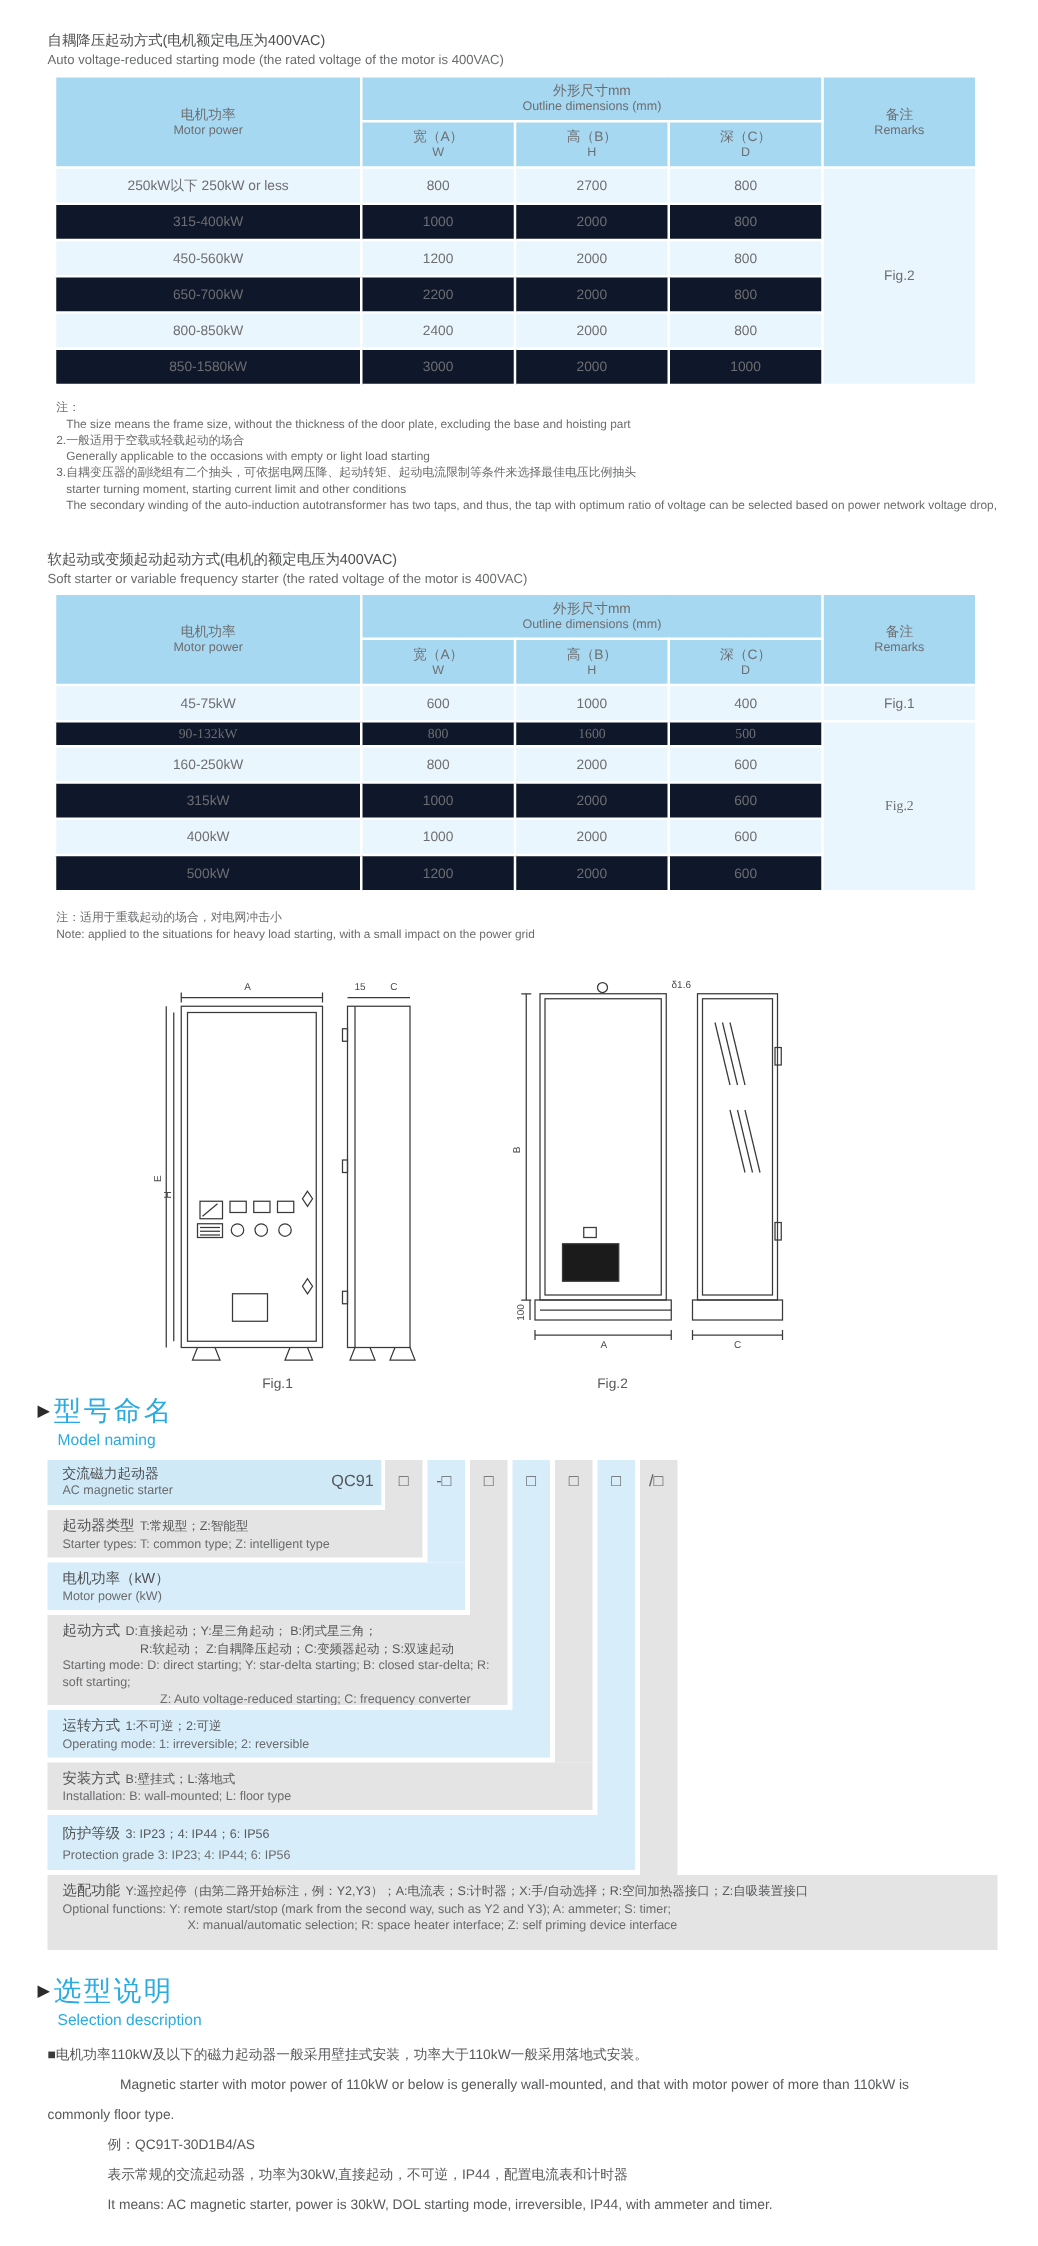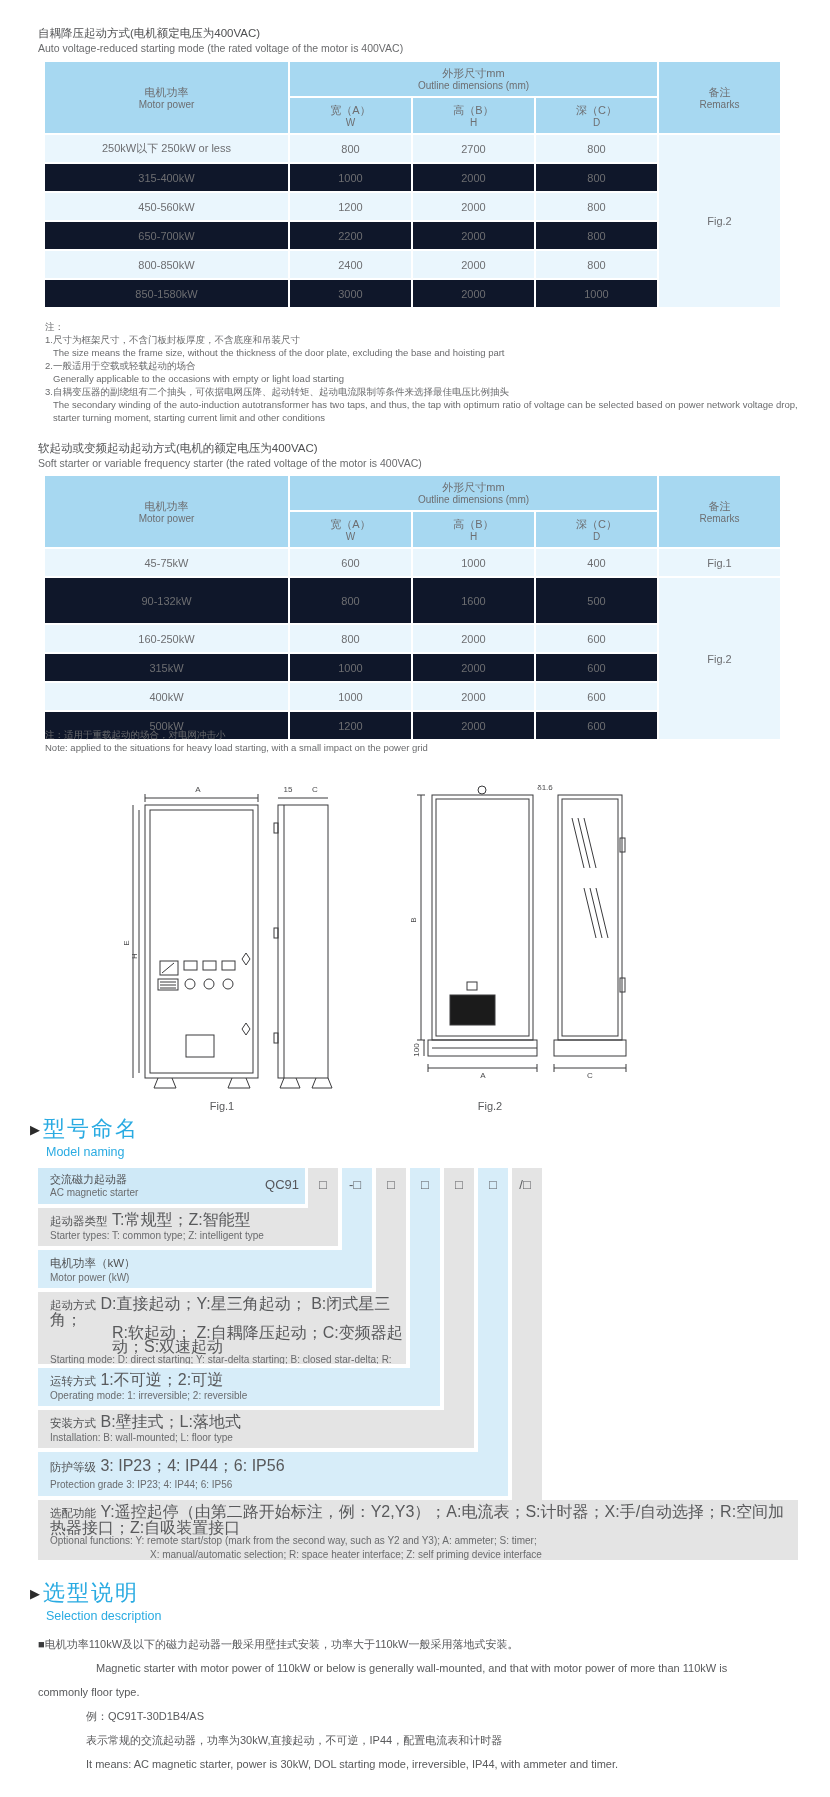--- a/index.html
+++ b/index.html
@@ -43,21 +43,21 @@
   .c-gray { background:#e4e4e4; }
   .c-blue { background:#d7edf9; }
   .n-box { position:absolute; width:34px; top:9px; text-align:center; font-size:13px; color:#5a5b5e; }
   .topbar { position:absolute; left:0; top:0; width:267px; height:36px; background:#cfe9f7; }
   .topbar .prod { position:absolute; left:12px; top:4px; }
   .topbar .prod .zh { font-size:11px; color:#4f5052; line-height:15px; }
   .topbar .prod .en { font-size:10px; color:#6a6b6d; line-height:12px; }
   .topbar .prefix { position:absolute; right:6px; top:9px; font-size:13px; color:#55565a; }
   .n-row { position:absolute; left:0; padding:5px 0 0 12px; overflow:hidden; }
   .n-row .lab { font-size:11.5px; color:#515254; }
-  .n-row .opt { font-size:16px; color:#58595b; }
+  .n-row .opt { font-size:10px; color:#58595b; }
   .n-row .ln { font-size:10px; color:#6a6b6d; line-height:13.5px; }
   .n-row .zh-ln { line-height:13.5px; }
 
   
   .sel-body { position:absolute; left:38px; top:1632px; width:770px; font-size:11px;
               color:#58595b; }
   .sel-body .ln { line-height:24px; }
   .ind1 { padding-left:48px; }
   .ind2 { padding-left:58px; }
   .bullet { color:#3a3b3d; }
@@ -147,27 +147,26 @@
       <td class="cell">850-1580kW</td>
       <td class="cell">3000</td>
       <td class="cell">2000</td>
       <td class="cell">1000</td>
     </tr>
   </tbody>
     </table>
 
   <div class="notes" style="top:320px;">
     <div>注：</div>
-    <div>1.尺寸为框架尺寸，不含门板封板厚度，不含底座和吊装尺寸</div>
     <div class="en-line">The size means the frame size, without the thickness of the door plate, excluding the base and hoisting part</div>
     <div>2.一般适用于空载或轻载起动的场合</div>
     <div class="en-line">Generally applicable to the occasions with empty or light load starting</div>
     <div>3.自耦变压器的副绕组有二个抽头，可依据电网压降、起动转矩、起动电流限制等条件来选择最佳电压比例抽头</div>
+    <div class="en-line">starter turning moment, starting current limit and other conditions</div>
     <div class="en-line">The secondary winding of the auto-induction autotransformer has two taps, and thus, the tap with optimum ratio of voltage can be selected based on power network voltage drop,</div>
-    <div class="en-line">starter turning moment, starting current limit and other conditions</div>
   </div>
 
   <div class="tbl-title" style="top:441px;">
     <div class="zh">软起动或变频起动起动方式(电机的额定电压为400VAC)</div>
     <div class="en">Soft starter or variable frequency starter (the rated voltage of the motor is 400VAC)</div>
   </div>
 
   <table class="dim" style="position:absolute; left:43px; top:474px; width:737px;">
     <colgroup>
         <col style="width:245px">
@@ -205,21 +204,21 @@
         <span class="en">D</span>
       </td>
     </tr>
     <tr class="r-light" style="height:29px;">
       <td class="cell">45-75kW</td>
       <td class="cell">600</td>
       <td class="cell">1000</td>
       <td class="cell">400</td>
       <td class="remark">Fig.1</td>
     </tr>
-    <tr class="r-dark" style="height:47px;">
+    <tr class="r-dark" style="height:20px;font-family:Liberation Serif, serif;">
       <td class="cell">90-132kW</td>
       <td class="cell">800</td>
       <td class="cell">1600</td>
       <td class="cell">500</td>
       <td class="remark" rowspan="5">Fig.2</td>
     </tr>
     <tr class="r-light" style="height:29px;">
       <td class="cell">160-250kW</td>
       <td class="cell">800</td>
       <td class="cell">2000</td>

